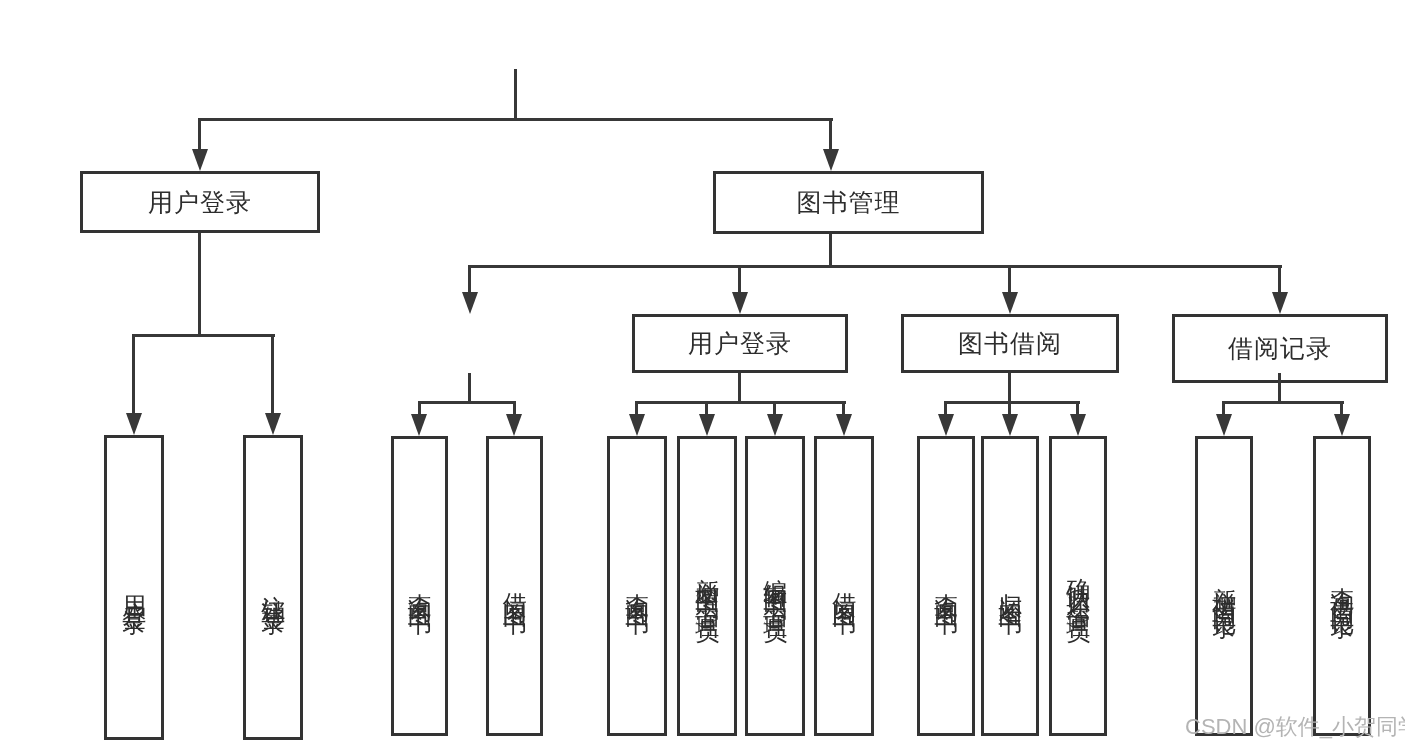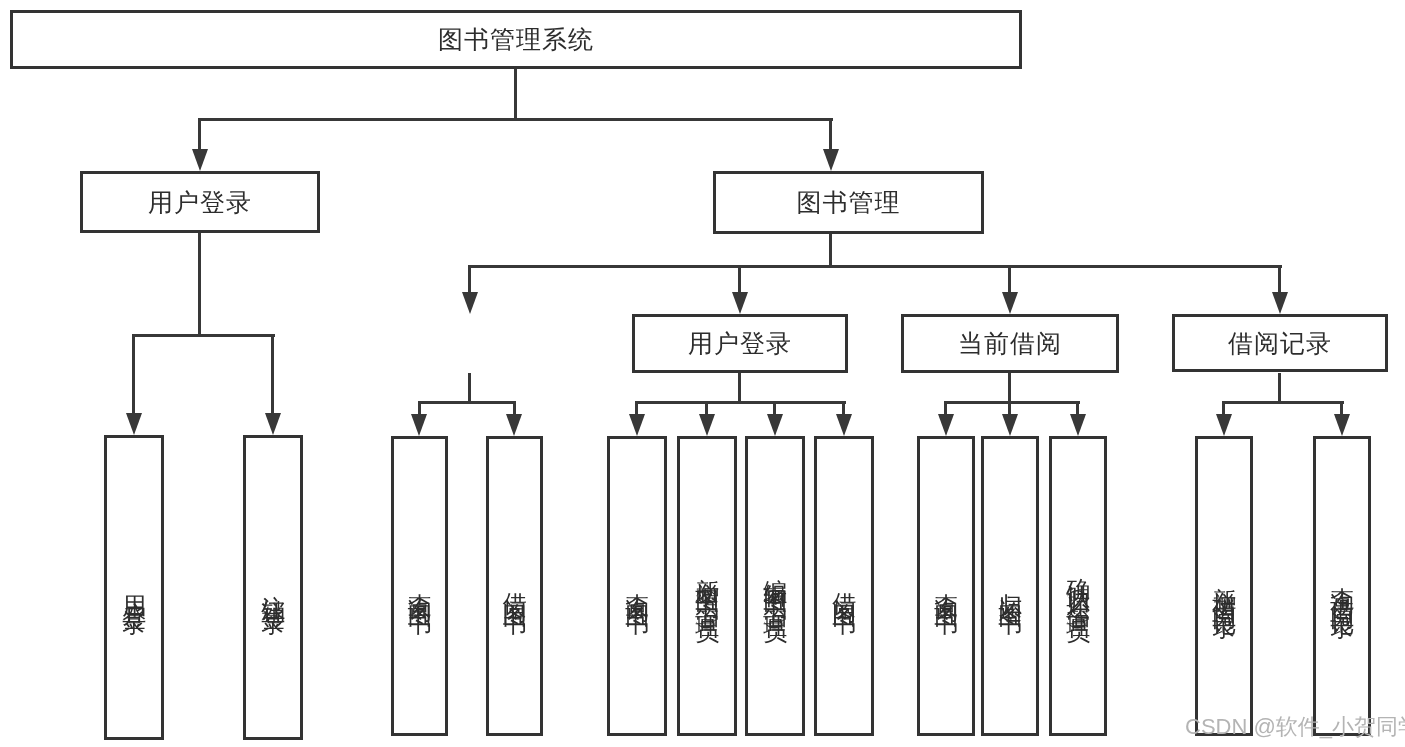--- a/index.html
+++ b/index.html
@@ -36,21 +36,20 @@
   .watermark{
     position:absolute;left:1185px;top:712px;z-index:5;
     font-size:22px;color:var(--c-watermark);white-space:nowrap;
   }
 </style>
 </head>
 <body>
 
 <div class="canvas">
 
-  <div class="box hbox" style="left:10px;top:10px;width:1012px;height:59px">图书管理系统</div>
 
   <div class="v" style="left:514px;top:69px;height:52px"></div>
   <div class="h" style="left:198px;top:118px;width:635px"></div>
   <div class="v" style="left:198px;top:118px;height:36px"></div>
   <div class="ar" style="left:192px;top:149px"></div>
   <div class="v" style="left:829px;top:118px;height:36px"></div>
   <div class="ar" style="left:823px;top:149px"></div>
 
   <div class="box hbox" style="left:80px;top:171px;width:240px;height:62px">用户登录</div>
   <div class="box hbox" style="left:713px;top:171px;width:271px;height:63px">图书管理</div>
@@ -74,22 +73,22 @@
   <div class="v" style="left:468px;top:265px;height:33px"></div>
   <div class="ar" style="left:462px;top:292px"></div>
   <div class="v" style="left:738px;top:265px;height:33px"></div>
   <div class="ar" style="left:732px;top:292px"></div>
   <div class="v" style="left:1008px;top:265px;height:33px"></div>
   <div class="ar" style="left:1002px;top:292px"></div>
   <div class="v" style="left:1278px;top:265px;height:33px"></div>
   <div class="ar" style="left:1272px;top:292px"></div>
 
   <div class="box hbox" style="left:632px;top:314px;width:216px;height:59px">用户登录</div>
-  <div class="box hbox" style="left:901px;top:314px;width:218px;height:59px">当前借阅</div>
-  <div class="box hbox" style="left:1172px;top:314px;width:216px;height:58px">借阅记录</div>
+  <div class="box hbox" style="left:901px;top:314px;width:218px;height:59px">图书借阅</div>
+  <div class="box hbox" style="left:1172px;top:314px;width:216px;height:69px">借阅记录</div>
 
   <div class="v" style="left:468px;top:373px;height:30px"></div>
   <div class="h" style="left:418px;top:401px;width:98px"></div>
   <div class="v" style="left:418px;top:401px;height:18px"></div>
   <div class="ar" style="left:411px;top:414px"></div>
   <div class="v" style="left:513px;top:401px;height:18px"></div>
   <div class="ar" style="left:506px;top:414px"></div>
 
   <div class="box" style="left:391px;top:436px;width:57px;height:300px">
     <span class="vtext">查询图书</span>

